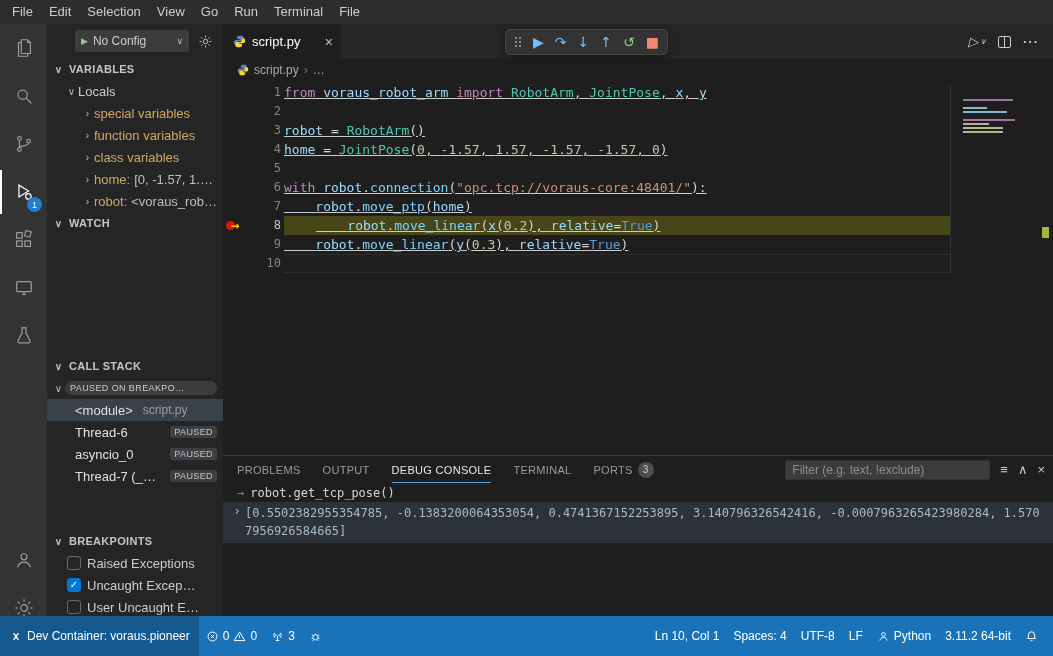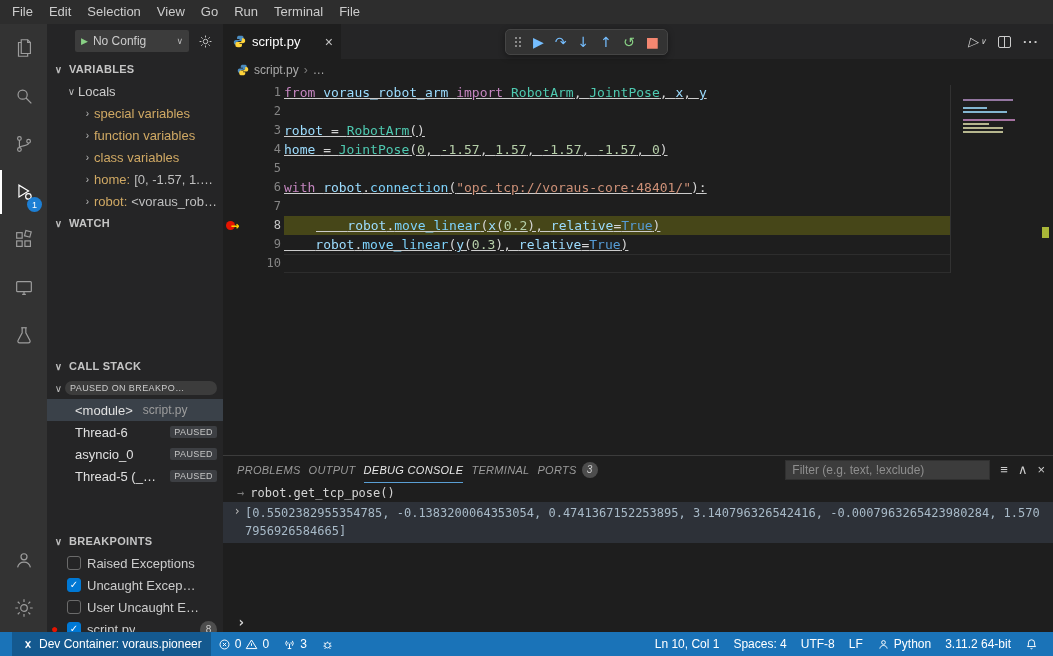--- a/index.html
+++ b/index.html
@@ -117,43 +117,43 @@
   .minimap i:nth-child(6){width:52px;background:#c586c0}
   .minimap i:nth-child(7){width:26px;background:#dcdcaa}
   .minimap i:nth-child(8){width:40px;background:#dcdcaa}
   .minimap i:nth-child(9){width:40px;background:#dcdcaa}
   .overview-mark { position:absolute; right:4px; top:146px; width:7px; height:11px; background:#a9b638; }
 
   
   .panel { position:absolute; left:223px; top:455px; right:0; bottom:24px; background:#1e1e1e;
            border-top:1px solid #3c3c3c; }
   .panel-top { height:27px; display:flex; align-items:center; padding:0 8px 0 14px; }
-  .panel-tabs { display:flex; gap:8px; height:100%;font-style:italic; }
+  .panel-tabs { display:flex; gap:22px; height:100%; }
   .ptab { display:flex; align-items:center; gap:5px; font-size:11px; letter-spacing:.3px; color:#9b9b9b; height:100%; }
   .ptab.active { color:#e7e7e7; box-shadow:inset 0 -1px 0 #5a9fd4; }
   .ptab-badge { background:#4d4d4d; color:#cccccc; min-width:16px; height:16px; border-radius:8px;
                 font-size:10px; display:flex; align-items:center; justify-content:center; }
   .panel-right { margin-left:auto; display:flex; align-items:center; gap:10px; }
   .filter-input { width:205px; height:20px; background:#3c3c3c; border:1px solid #303030; color:#cccccc;
                   font-size:12px; padding:0 6px; outline:none; font-family:"Liberation Sans",sans-serif; }
   .filter-input::placeholder { color:#8e8e8e; }
   .panel-icon { color:#cccccc; font-size:13px; line-height:1; }
 
   .console { position:relative; height:149px; font-family:"DejaVu Sans Mono", monospace; font-size:12px; }
   .console-line.echo { display:flex; gap:6px; padding:3px 0 2px 14px; color:#d4d4d4; }
   .echo-arrow { color:#7a7a7a; }
   .console-result { display:flex; background:#2d3138; padding:2px 10px 3px 6px; }
   .console-result .twisty { font-size:12px; color:#bbbbbb; width:16px; }
   .result-text { flex:1; color:#a8bac8; word-break:break-all; line-height:18px; }
   .console-prompt { position:absolute; bottom:2px; left:14px; display:flex; gap:6px; }
   .prompt-chevron { color:#d4d4d4; font-weight:700; font-size:14px; }
 
   
-  .statusbar { position:absolute; left:0; right:0; bottom:0; height:24px; background:#1a73b8;
-               display:flex; align-items:center; color:#ffffff; font-size:12px; z-index:30;padding-left:12px; }
+  .statusbar { position:absolute; left:0; right:0; bottom:0; height:40px; background:#1a73b8;
+               display:flex; align-items:center; color:#ffffff; font-size:12px; z-index:30; }
   .sb-left { display:flex; align-items:center; height:100%; }
   .sb-right { margin-left:auto; display:flex; align-items:center; height:100%; padding-right:8px; }
   .sb-item { display:flex; align-items:center; gap:4px; height:100%; padding:0 7px; white-space:nowrap; }
   .sb-item.remote { background:rgba(0,0,0,0.22); padding:0 9px; }
   .sb-item svg { stroke:#ffffff; }
 </style>
 </head>
 <body>
 
 <nav class="menubar">
@@ -302,21 +302,21 @@
       </div>
       <div class="side-row frame">
         <span class="fname">Thread-6</span>
         <span class="paused-badge">PAUSED</span>
       </div>
       <div class="side-row frame">
         <span class="fname">asyncio_0</span>
         <span class="paused-badge">PAUSED</span>
       </div>
       <div class="side-row frame">
-        <span class="fname">Thread-5 (_…</span>
+        <span class="fname">Thread-7 (_…</span>
         <span class="paused-badge">PAUSED</span>
       </div>
     </div>
   <div class="spacer-cs"></div>
 
   <div class="section-header">
     <span class="twisty">∨</span>
     <span>BREAKPOINTS</span>
   </div>
   <div>
@@ -382,21 +382,21 @@
   </div>
 
   <div class="code-area">
     <div>
         <div class="crow"><span class="glyph"></span><span class="lnum">1</span><span class="ltext"><span class="tok-kw">from </span><span class="tok-var">voraus_robot_arm </span><span class="tok-kw">import </span><span class="tok-type">RobotArm</span><span class="tok-pl">, </span><span class="tok-type">JointPose</span><span class="tok-pl">, </span><span class="tok-var">x</span><span class="tok-pl">, </span><span class="tok-var">y</span></span></div>
         <div class="crow"><span class="glyph"></span><span class="lnum">2</span><span class="ltext"></span></div>
         <div class="crow"><span class="glyph"></span><span class="lnum">3</span><span class="ltext"><span class="tok-var">robot </span><span class="tok-pl">= </span><span class="tok-type">RobotArm</span><span class="tok-pl">()</span></span></div>
         <div class="crow"><span class="glyph"></span><span class="lnum">4</span><span class="ltext"><span class="tok-var">home </span><span class="tok-pl">= </span><span class="tok-type">JointPose</span><span class="tok-pl">(</span><span class="tok-num">0</span><span class="tok-pl">, </span><span class="tok-num">-1.57</span><span class="tok-pl">, </span><span class="tok-num">1.57</span><span class="tok-pl">, </span><span class="tok-num">-1.57</span><span class="tok-pl">, </span><span class="tok-num">-1.57</span><span class="tok-pl">, </span><span class="tok-num">0</span><span class="tok-pl">)</span></span></div>
         <div class="crow"><span class="glyph"></span><span class="lnum">5</span><span class="ltext"></span></div>
         <div class="crow"><span class="glyph"></span><span class="lnum">6</span><span class="ltext"><span class="tok-kw">with </span><span class="tok-var">robot</span><span class="tok-pl">.</span><span class="tok-fn">connection</span><span class="tok-pl">(</span><span class="tok-str">"opc.tcp://voraus-core:48401/"</span><span class="tok-pl">):</span></span></div>
-        <div class="crow"><span class="glyph"></span><span class="lnum">7</span></div>
+        <div class="crow"><span class="glyph"></span><span class="lnum">7</span><span class="ltext"><span class="tok-pl">    </span><span class="tok-var">robot</span><span class="tok-pl">.</span><span class="tok-fn">move_ptp</span><span class="tok-pl">(</span><span class="tok-var">home</span><span class="tok-pl">)</span></span></div>
         <div class="crow current"><span class="glyph"><span class="bpdot"></span><span class="curarrow">→</span></span><span class="lnum">8</span><span class="ltext"><span class="tok-pl">    </span><span class="tok-var">robot</span><span class="tok-pl">.</span><span class="tok-fn">move_linear</span><span class="tok-pl">(</span><span class="tok-var">x</span><span class="tok-pl">(</span><span class="tok-num">0.2</span><span class="tok-pl">), </span><span class="tok-var">relative</span><span class="tok-pl">=</span><span class="tok-bool">True</span><span class="tok-pl">)</span></span></div>
         <div class="crow"><span class="glyph"></span><span class="lnum">9</span><span class="ltext"><span class="tok-pl">    </span><span class="tok-var">robot</span><span class="tok-pl">.</span><span class="tok-fn">move_linear</span><span class="tok-pl">(</span><span class="tok-var">y</span><span class="tok-pl">(</span><span class="tok-num">0.3</span><span class="tok-pl">), </span><span class="tok-var">relative</span><span class="tok-pl">=</span><span class="tok-bool">True</span><span class="tok-pl">)</span></span></div>
         <div class="crow cursorline"><span class="glyph"></span><span class="lnum">10</span><span class="ltext"></span></div>
       </div>
     <div class="vruler"></div>
     <div class="minimap">
         <i></i>
         <i></i>
         <i></i>
         <i></i>

